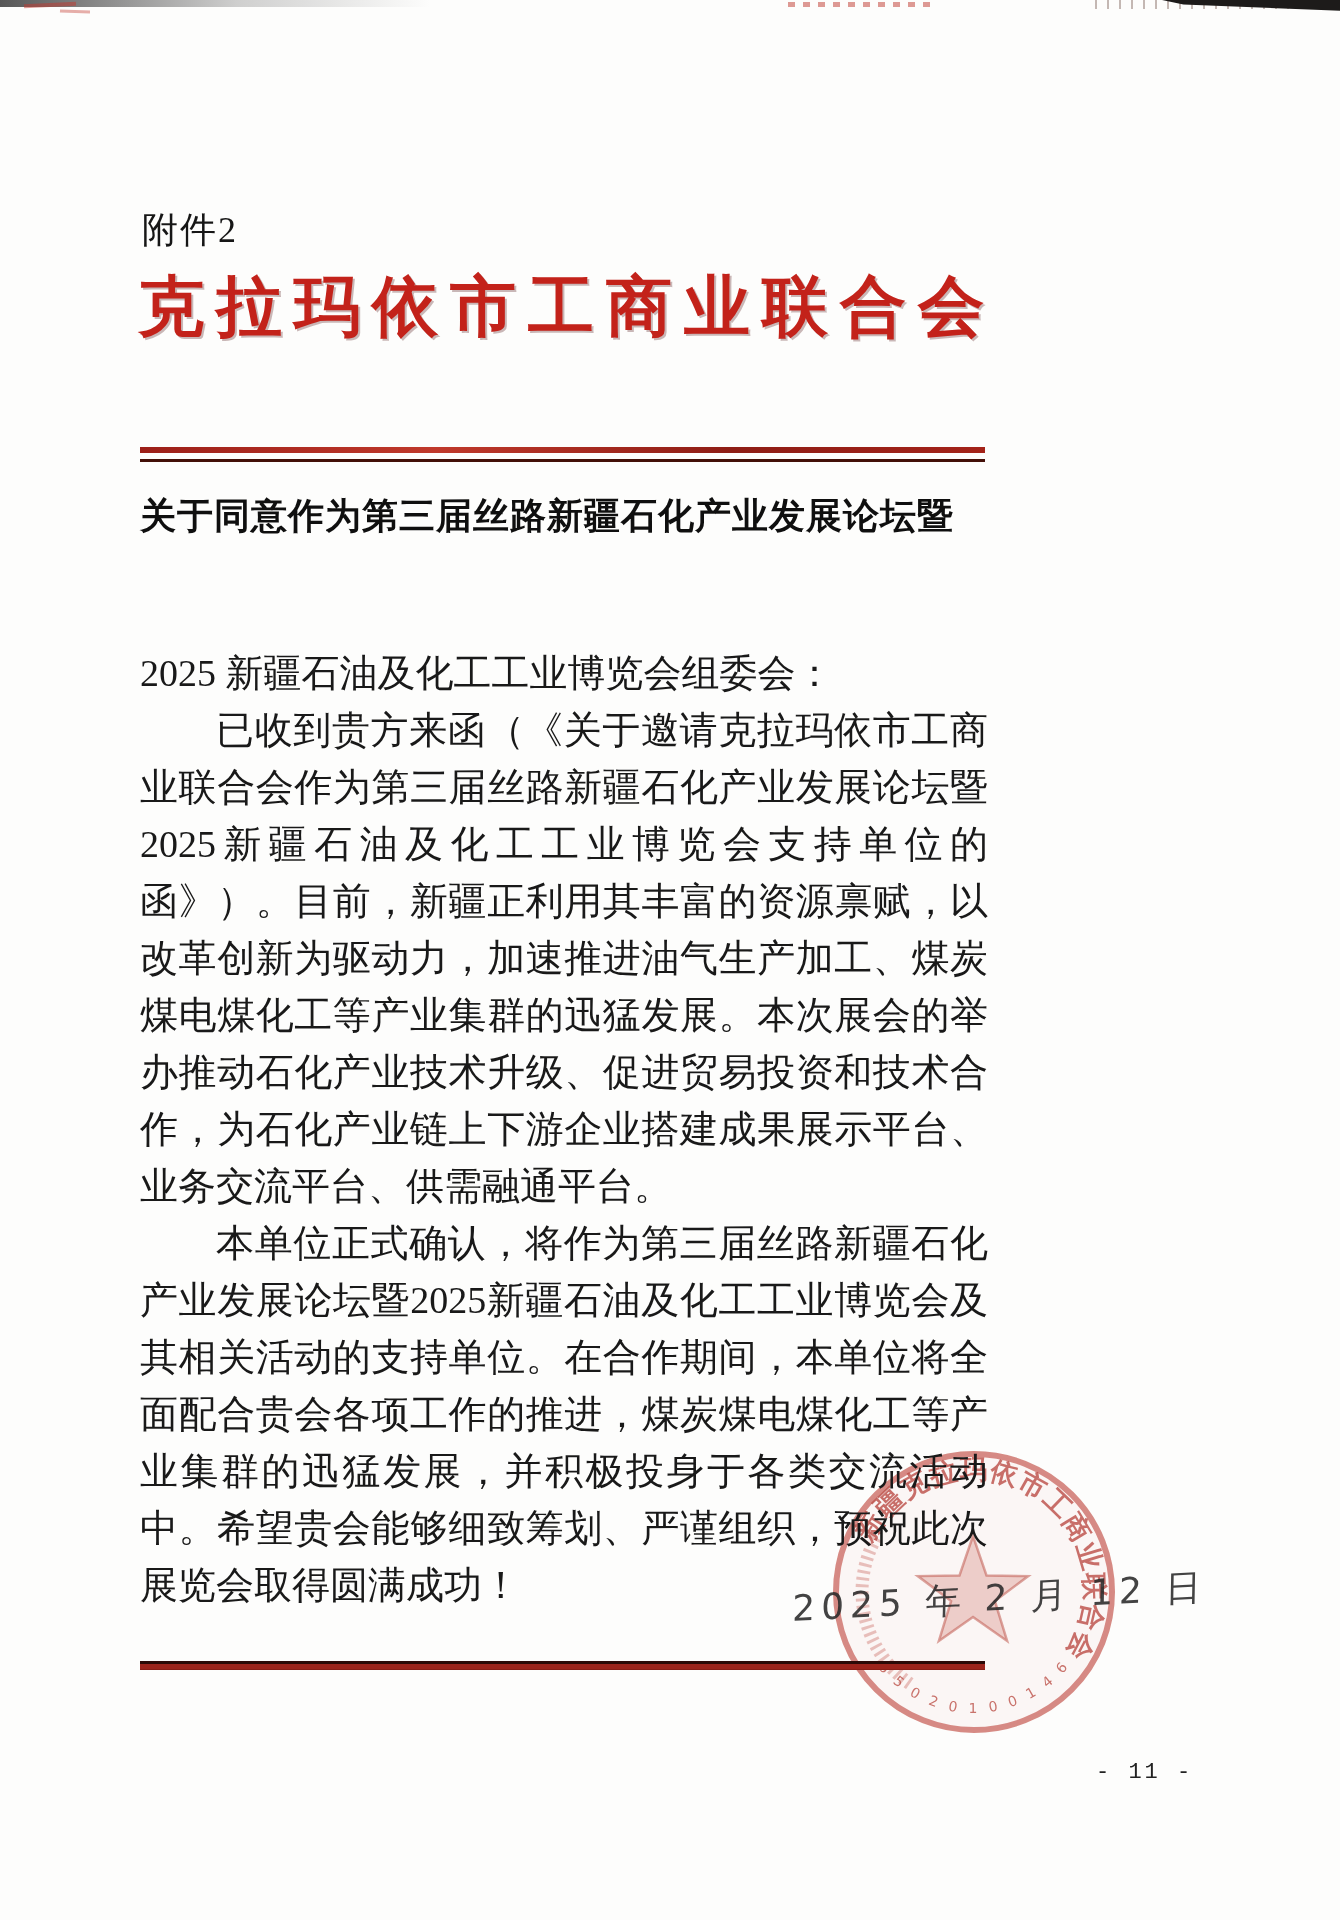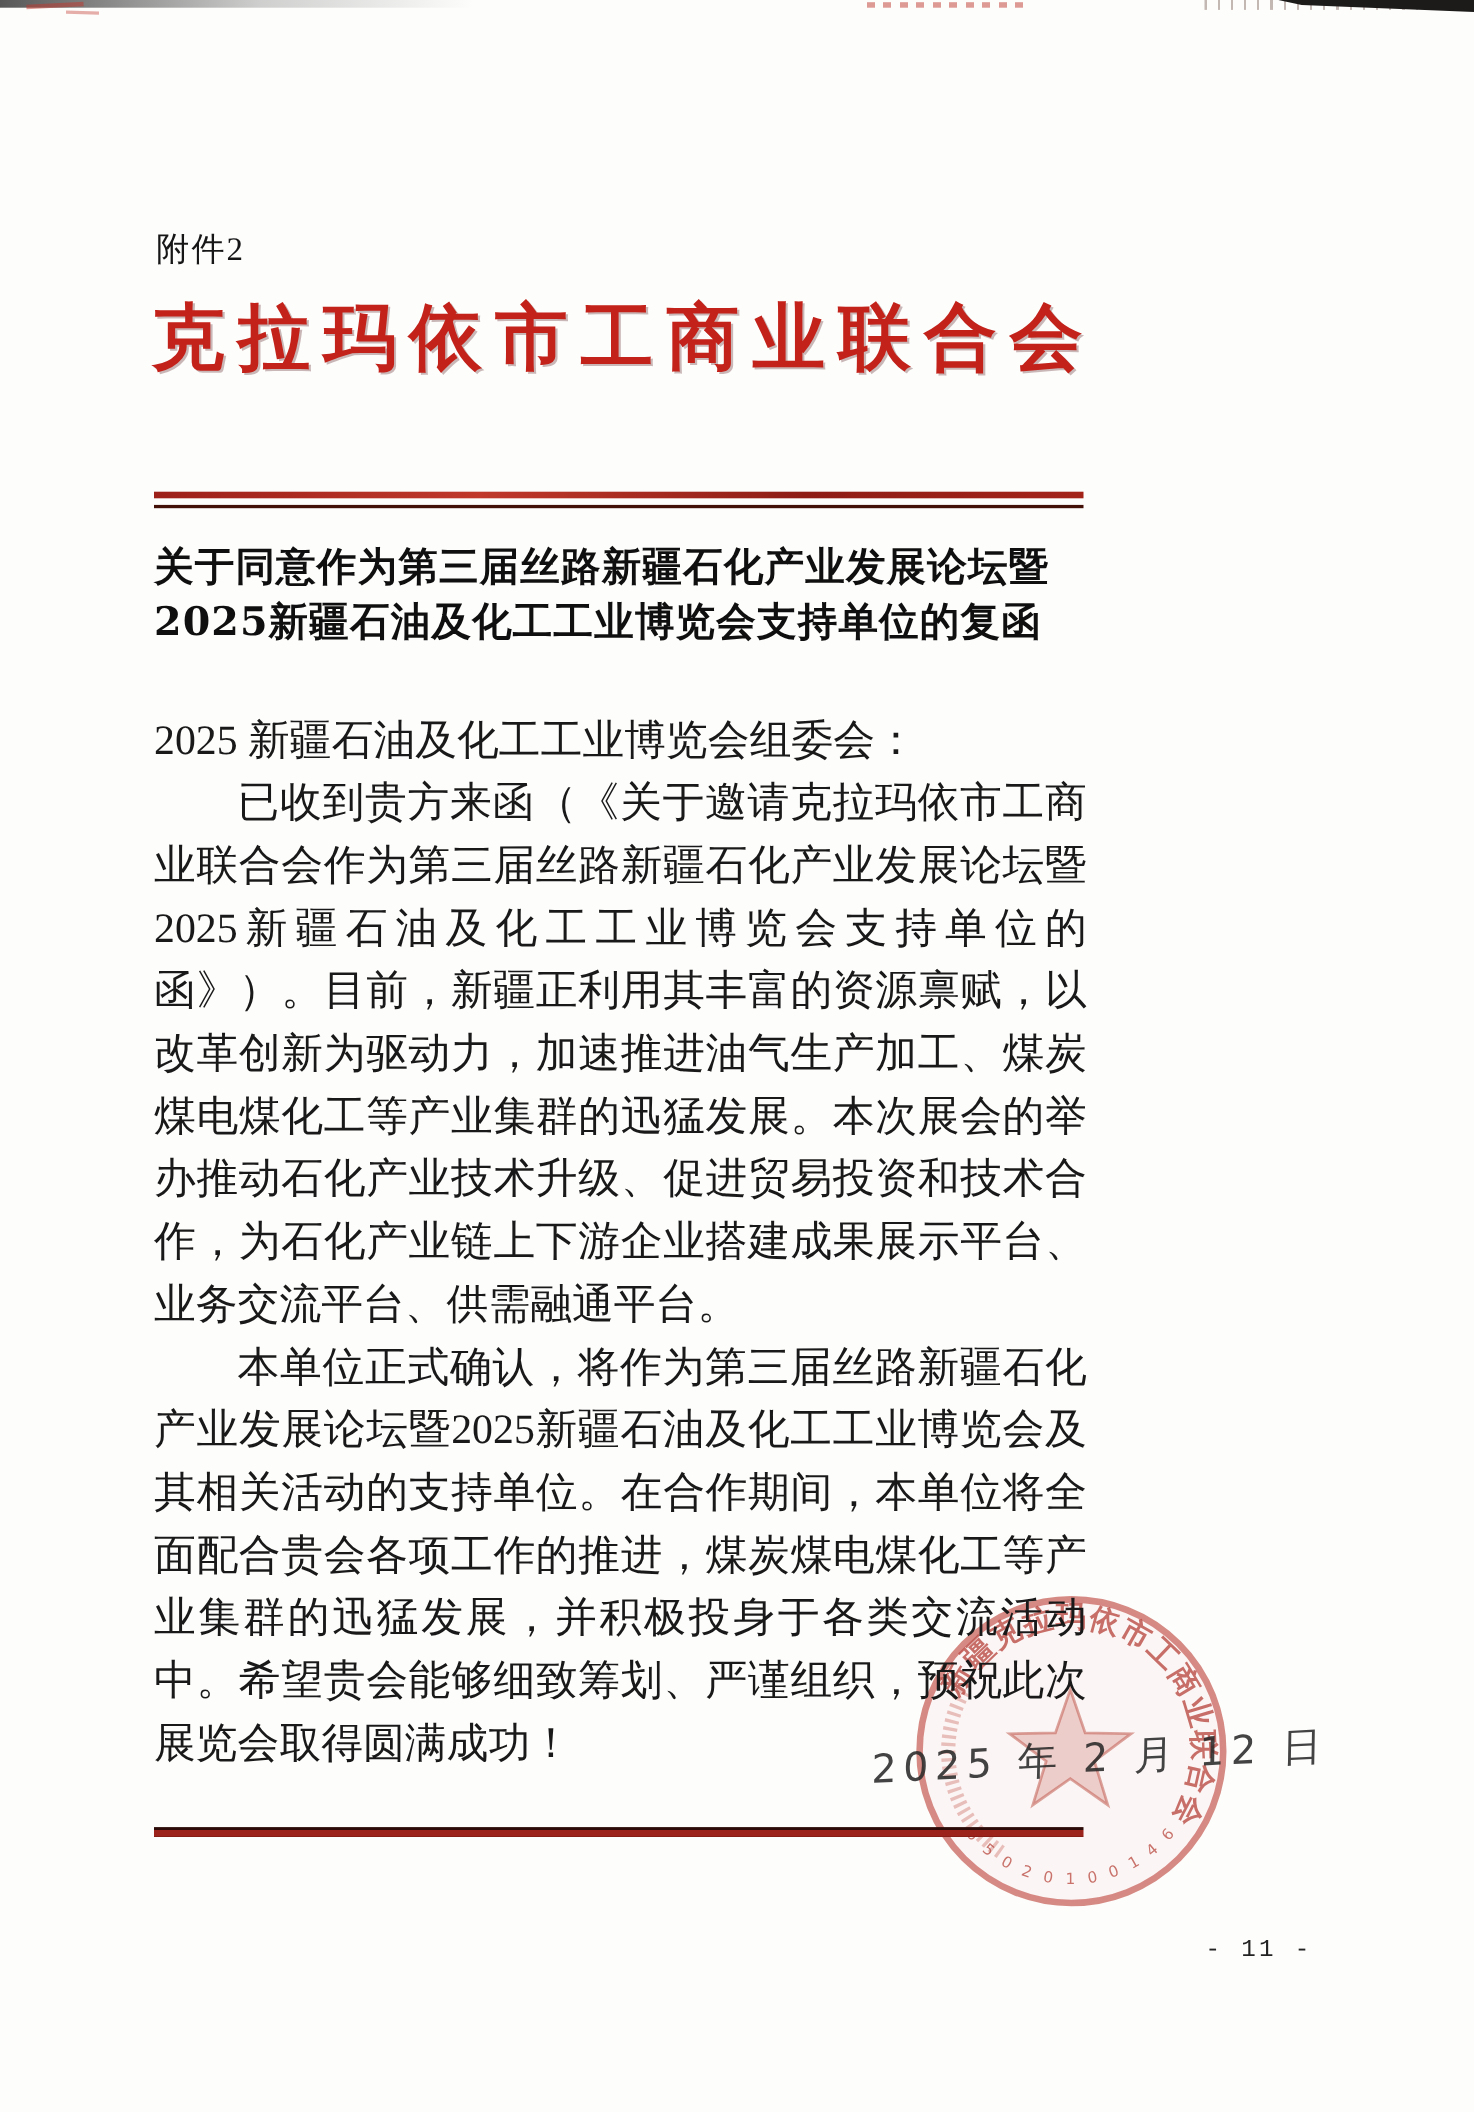--- a/index.html
+++ b/index.html
@@ -18,21 +18,21 @@
     border-top:3px solid rgba(195,55,45,.4); transform:rotate(2deg); }
   .art-red-tr { position:absolute; left:788px; top:2px; width:150px; height:5px;
     background:repeating-linear-gradient(90deg, rgba(190,55,45,.5) 0 7px, rgba(0,0,0,0) 7px 15px); }
   .art-ticks-tr { position:absolute; left:1095px; top:0; width:215px; height:9px;
     background:repeating-linear-gradient(90deg, rgba(110,80,70,.4) 0 2px, rgba(0,0,0,0) 2px 12px); }
   .art-black-tr { position:absolute; right:0; top:0; width:178px; height:15px; background:#1d1b1a;
     clip-path:polygon(0 0, 100% 0, 100% 72%, 12% 30%); }
 
   
   .attachment { position:absolute; left:142px; top:206px;
-    font-size:30px; color:#161616; letter-spacing:2px; }
+    font-size:36px; color:#161616; letter-spacing:2px; }
   .org-title {
     position:absolute; left:138px; top:262px; width:852px;
     font-family:Liberation Mono, monospace;
     font-size:66px; font-weight:bold; color:#c3221a;
     text-align:center; letter-spacing:12px; white-space:nowrap;
     text-shadow:2px 2px 0 rgba(70,5,5,.28);
   }
   .rule-thick { position:absolute; left:140px; top:447px; width:845px; height:6px;
     background:linear-gradient(90deg,#9c1f18, #c0392b 35%, #8e1d15 70%, #a42319); }
   .rule-thin { position:absolute; left:140px; top:459px; width:845px; height:3px;
@@ -71,21 +71,20 @@
   <div class="art-ticks-tr"></div>
   <div class="art-black-tr"></div>
 
   <div class="attachment">附件2</div>
   <div class="org-title">克拉玛依市工商业联合会</div>
   <div class="rule-thick"></div>
   <div class="rule-thin"></div>
 
   <div class="doc-title">
     <div>关于同意作为第三届丝路新疆石化产业发展论坛暨</div>
-    <div>2025新疆石油及化工工业博览会支持单位的复函</div>
   </div>
 
   <div class="body-block">
     <p>2025 新疆石油及化工工业博览会组委会：</p>
     <p class="indent">已收到贵方来函（《关于邀请克拉玛依市工商业联合会作为第三届丝路新疆石化产业发展论坛暨2025新疆石油及化工工业博览会支持单位的函》）。目前，新疆正利用其丰富的资源禀赋，以改革创新为驱动力，加速推进油气生产加工、煤炭煤电煤化工等产业集群的迅猛发展。本次展会的举办推动石化产业技术升级、促进贸易投资和技术合作，为石化产业链上下游企业搭建成果展示平台、业务交流平台、供需融通平台。</p>
     <p class="indent">本单位正式确认，将作为第三届丝路新疆石化产业发展论坛暨2025新疆石油及化工工业博览会及其相关活动的支持单位。在合作期间，本单位将全面配合贵会各项工作的推进，煤炭煤电煤化工等产业集群的迅猛发展，并积极投身于各类交流活动中。希望贵会能够细致筹划、严谨组织，预祝此次展览会取得圆满成功！</p>
   </div>
 
   <svg class="stamp" viewBox="0 0 292 292">
     <defs>

